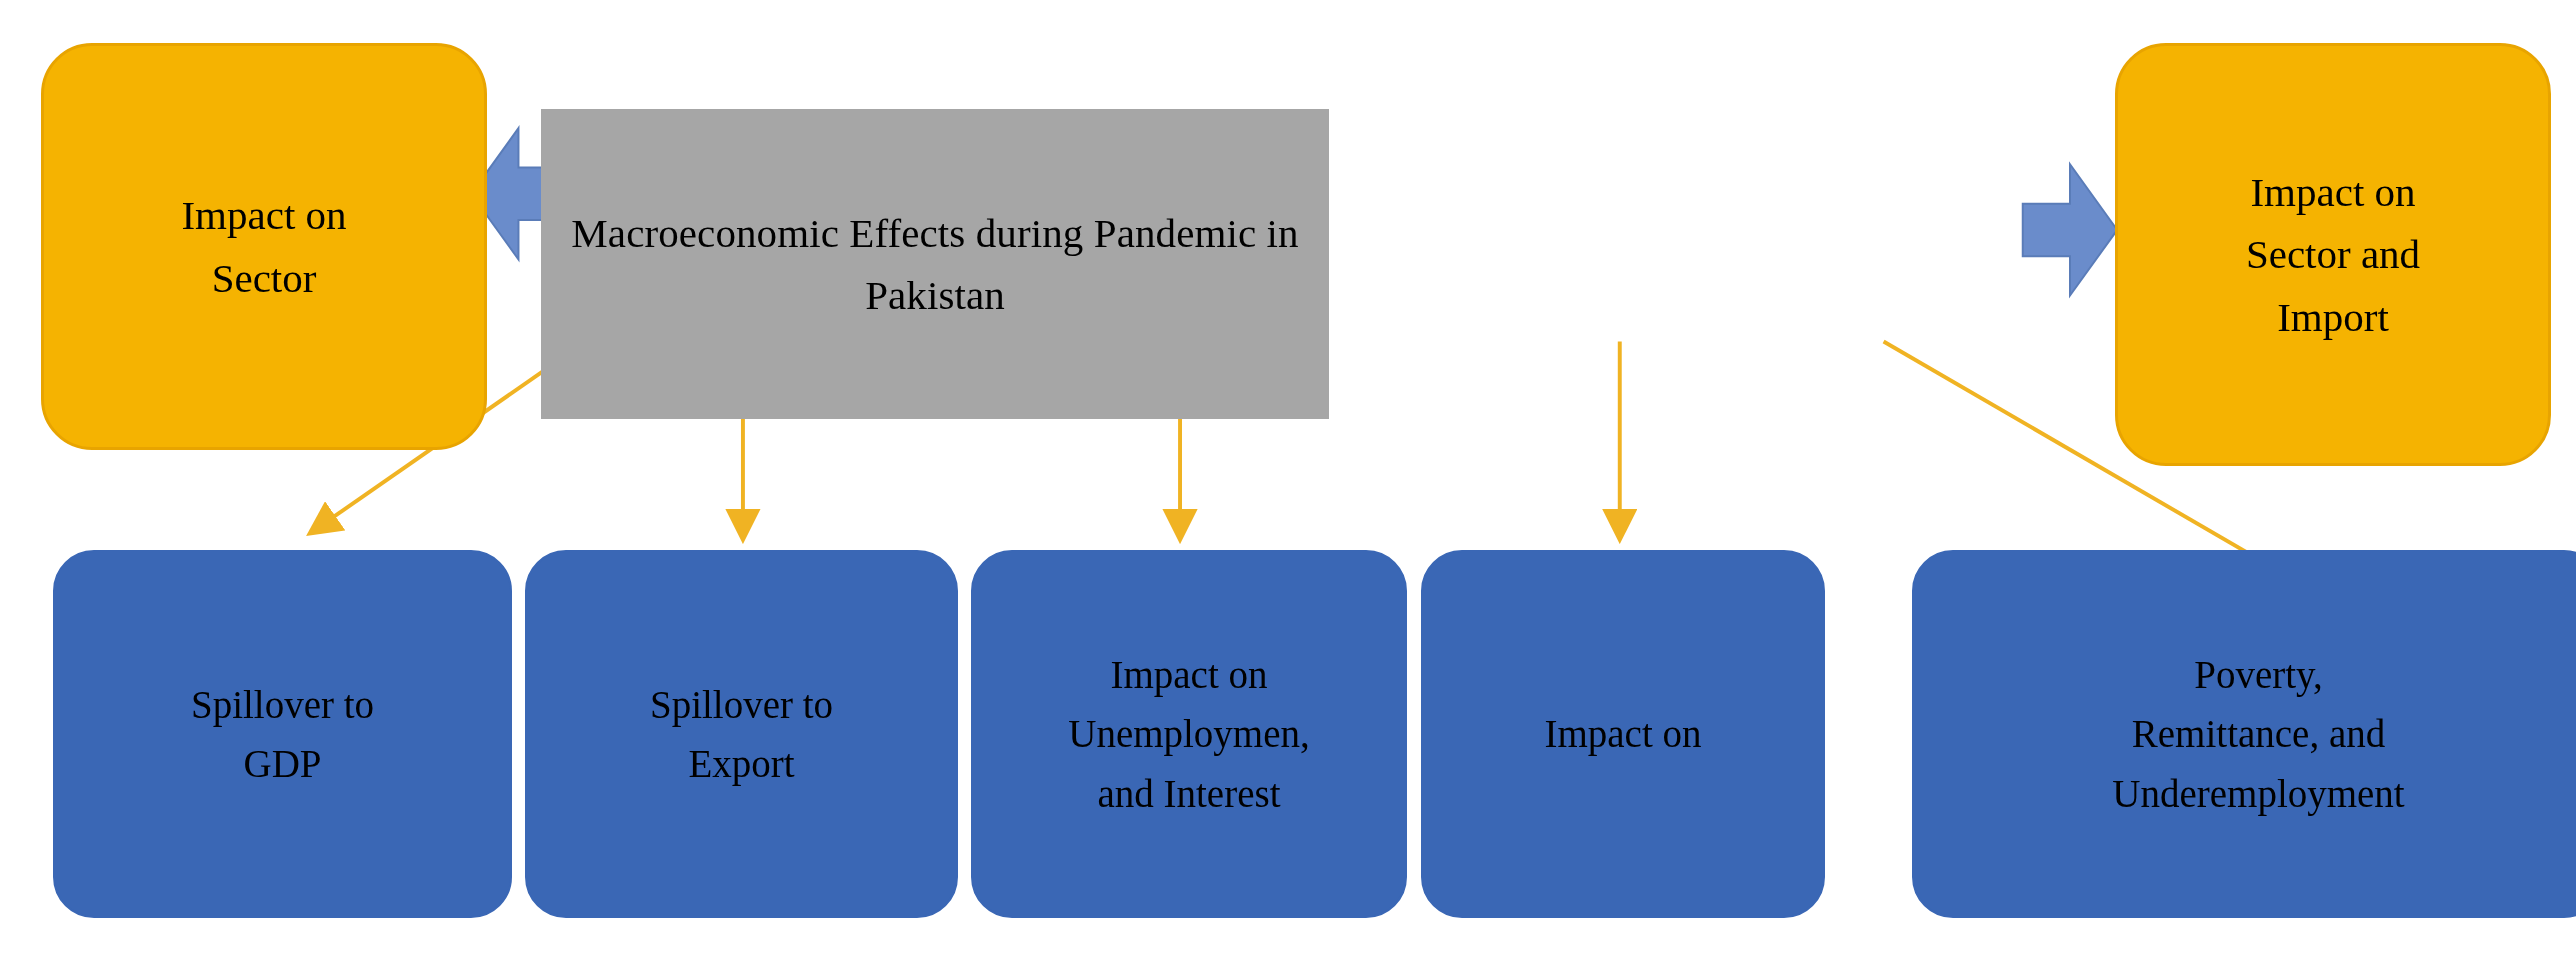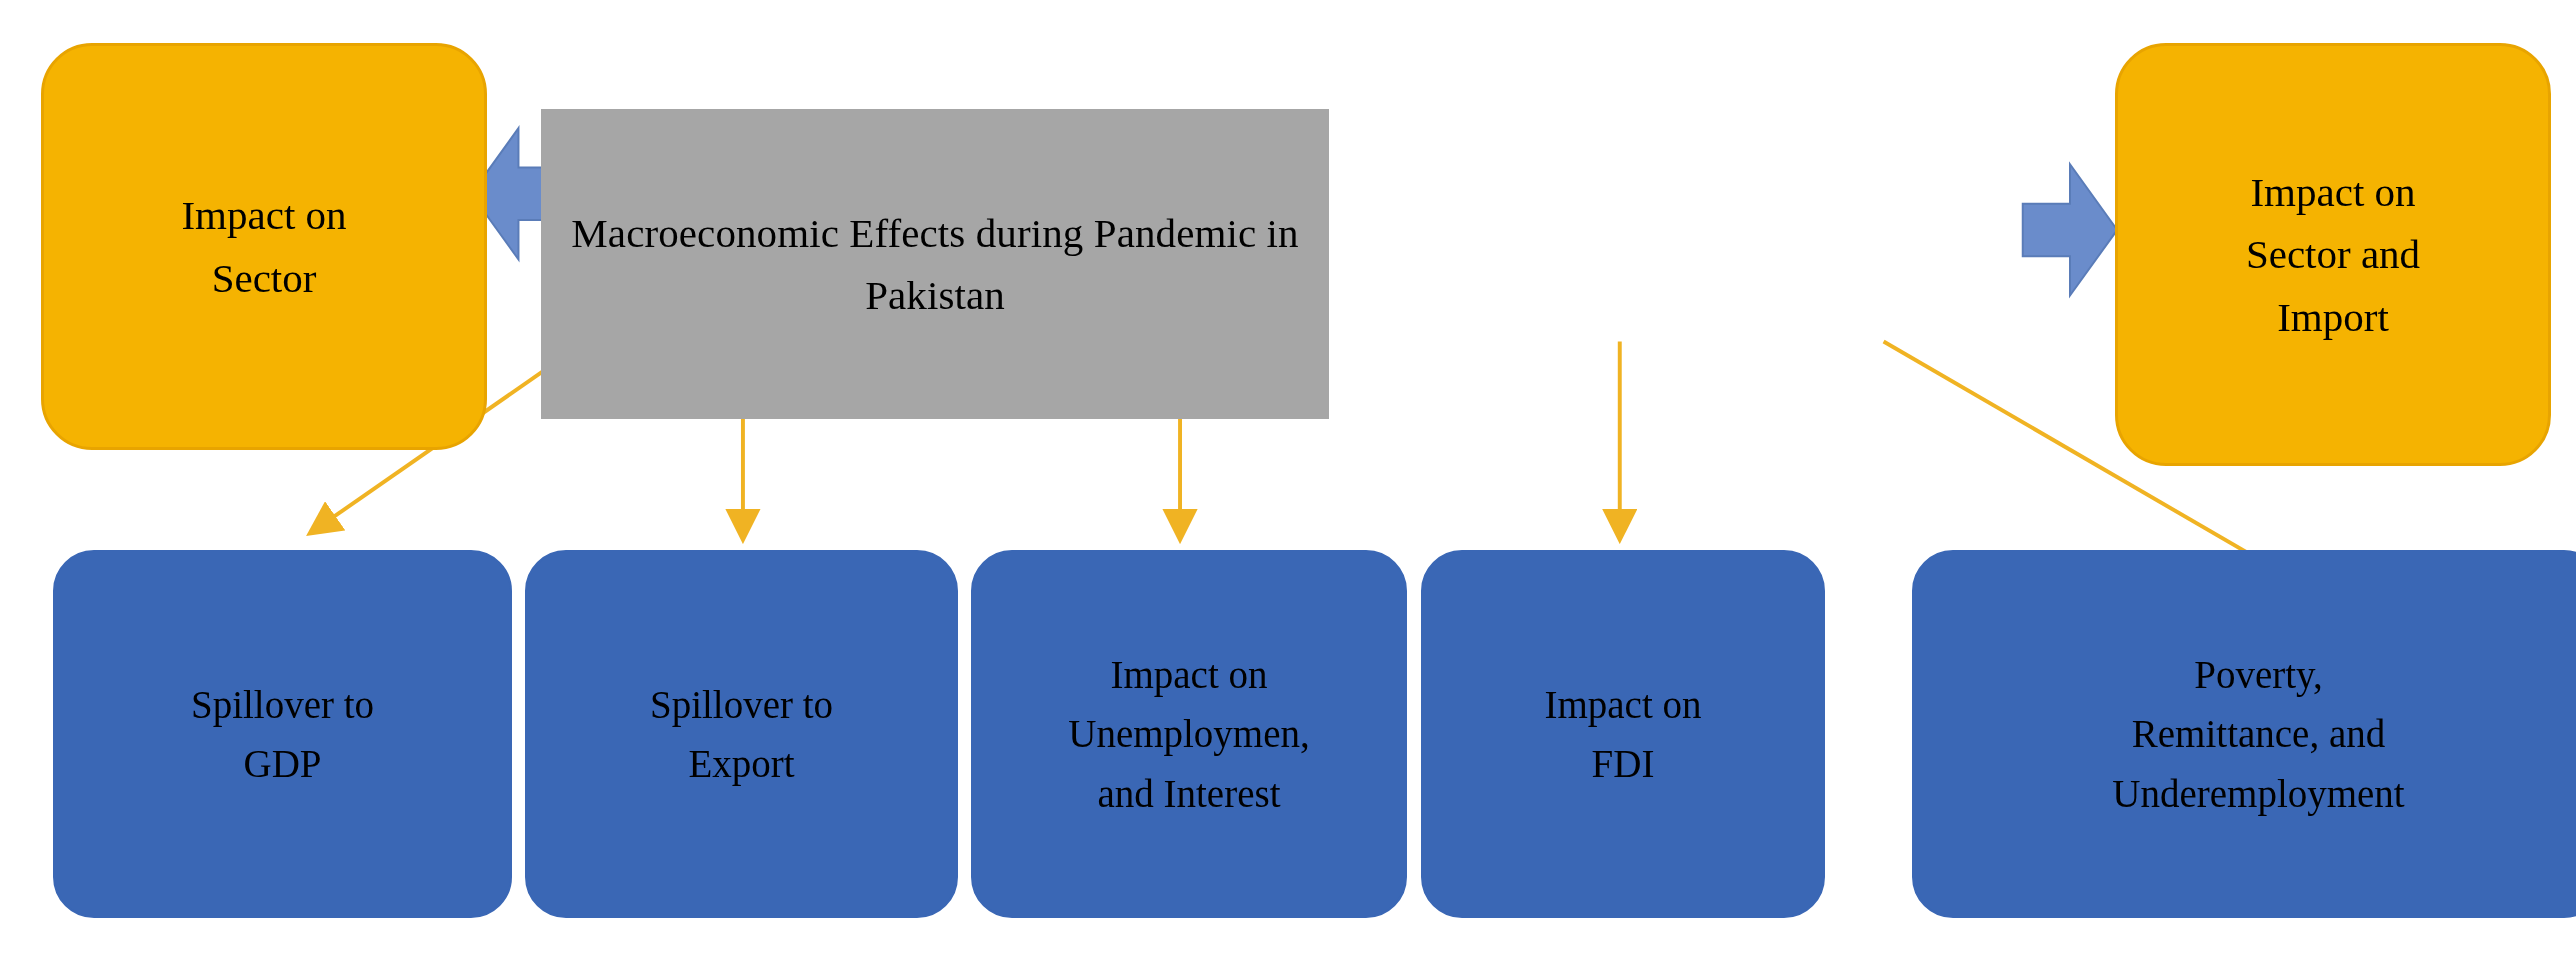--- a/index.html
+++ b/index.html
@@ -149,21 +149,20 @@
   </div>
 
   <div id="node-remit" class="node blue-box">
     <span class="line">Impact on</span>
     <span class="line">Unemploymen,</span>
     <span class="line">and Interest</span>
   </div>
 
   <div id="node-fdi" class="node blue-box">
     <span class="line">Impact on</span>
-    <span class="line">FDI</span>
   </div>
 
   <div id="node-poverty" class="node blue-box">
     <span class="line">Poverty,</span>
     <span class="line">Remittance, and</span>
     <span class="line">Underemployment</span>
   </div>
 
 </div>
 

